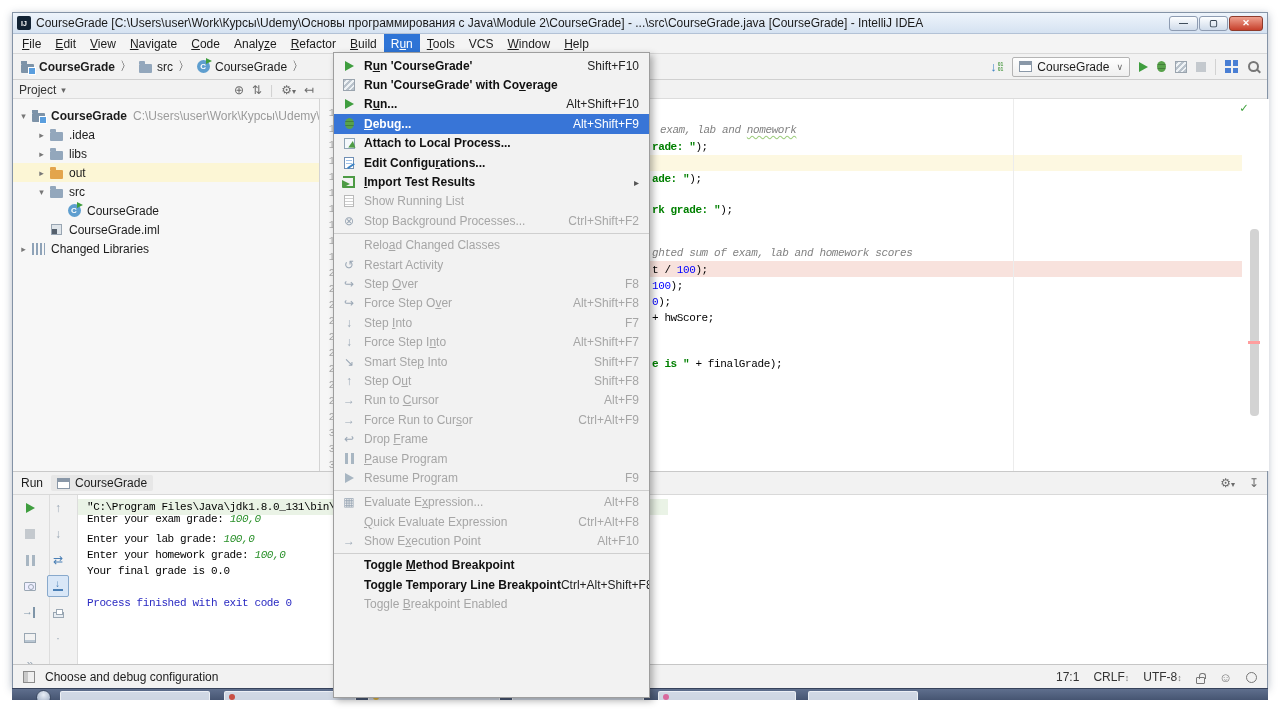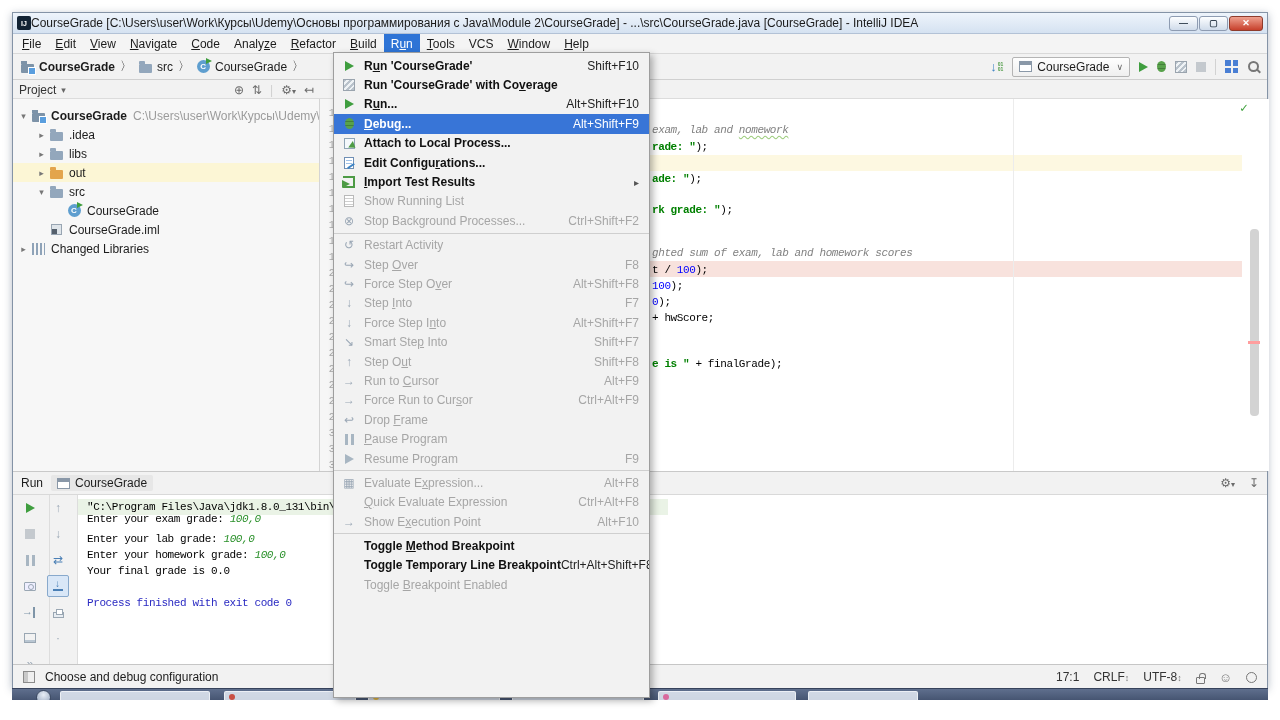--- a/index.html
+++ b/index.html
@@ -6,21 +6,21 @@
   html,body{width:1280px;height:720px;background:#fff;overflow:hidden;
     font-family:"Liberation Sans",sans-serif;-webkit-font-smoothing:antialiased}
   body{position:relative;font-size:12px;color:#1c1c1c}
 
   
   .win{position:absolute;left:12px;top:12px;width:1256px;height:676px;background:#f2f2f2;
     border:1px solid #8493a6;box-shadow:0 2px 8px rgba(40,60,90,.35)}
   .titlebar{position:absolute;left:0;top:0;width:100%;height:21px;
     background:linear-gradient(#eef4fb,#d5e2f1);border-bottom:1px solid #b3c2d6;
     display:flex;align-items:center;padding:0 4px;white-space:nowrap;overflow:hidden}
-  .title-text{font-size:12px;color:#1a1a1a;flex:1;overflow:hidden;text-overflow:ellipsis}
+  .title-text{margin-left:5px;font-size:12px;color:#1a1a1a;flex:1;overflow:hidden;text-overflow:ellipsis}
   .ide-logo{width:14px;height:14px;border-radius:2px;background:#123;display:inline-flex;
     align-items:center;justify-content:center;color:#fff;font-size:7px;font-weight:bold;flex:none}
   .wbtns{display:flex;gap:1px;flex:none}
   .wbtn{width:29px;height:15px;border:1px solid #8e9cb2;border-radius:3px;
     background:linear-gradient(#fdfeff,#cfdbea);display:flex;align-items:center;justify-content:center;
     font-size:9px;color:#33414f;font-weight:bold}
   .wbtn.close{background:linear-gradient(#efa18f,#c7402c);border-color:#8e3b2c;color:#fff;width:34px}
 
   
   .menubar{position:absolute;left:0;top:21px;width:100%;height:20px;background:#f4f4f4;
@@ -352,21 +352,21 @@
       <div class="eln" style="top: 263px;">26</div>
       <div class="eln" style="top: 279px;">27</div>
       <div class="eln" style="top: 295px;">28</div>
       <div class="eln" style="top: 311px;">29</div>
       <div class="eln" style="top: 327px;">30</div>
       <div class="eln" style="top: 343px;">31</div>
       <div class="eln" style="top: 359px;">32</div>
       <div class="eband" style="top: 56px; background: rgb(253, 248, 225);"></div>
       <div class="eband" style="top: 162px; background: rgb(248, 226, 221);"></div>
       <div class="eguide" style="left: 693px;"></div>
-      <div class="cline" style="left: 332px; top: 23px;"><span class="s-cmt">exam, lab and </span><span class="s-cmt-typo">nomework</span></div>
+      <div class="cline" style="left: 340px; top: 23px;"><span class="s-cmt">exam, lab and </span><span class="s-cmt-typo">nomework</span></div>
       <div class="cline" style="left: 332px; top: 40px;"><span class="s-str">rade: "</span><span class="s-pln">);</span></div>
       <div class="cline" style="left: 332px; top: 72px;"><span class="s-str">ade: "</span><span class="s-pln">);</span></div>
       <div class="cline" style="left: 332px; top: 103px;"><span class="s-str">rk grade: "</span><span class="s-pln">);</span></div>
       <div class="cline" style="left: 332px; top: 146px;"><span class="s-cmt">ghted sum of exam, lab and homework scores</span></div>
       <div class="cline" style="left: 332px; top: 163px;"><span class="s-pln">t / </span><span class="s-num">100</span><span class="s-pln">);</span></div>
       <div class="cline" style="left: 332px; top: 179px;"><span class="s-num">100</span><span class="s-pln">);</span></div>
       <div class="cline" style="left: 332px; top: 195px;"><span class="s-num">0</span><span class="s-pln">);</span></div>
       <div class="cline" style="left: 332px; top: 211px;"><span class="s-pln">+ hwScore;</span></div>
       <div class="cline" style="left: 332px; top: 257px;"><span class="s-str">e is " </span><span class="s-pln">+ finalGrade);</span></div>
       <div class="escroll" style="left: 930px; top: 130px; height: 187px;"></div>
@@ -527,20 +527,24 @@
     </div>
     <div class="mi dis">
       <span class="mic">
         <span class="g">⊗</span>
       </span>
       <span class="lab">Stop Background Processes...</span>
       <span class="sc">Ctrl+Shift+F2</span>
     </div>
     <div class="msep"></div>
     <div class="mi dis">
+      <span class="mic"></span>
+      <span class="lab">Relo<u>a</u>d Changed Classes</span>
+    </div>
+    <div class="mi dis">
       <span class="mic">
         <span class="g">↺</span>
       </span>
       <span class="lab">Restart Activity</span>
     </div>
     <div class="mi dis">
       <span class="mic">
         <span class="g">↪</span>
       </span>
       <span class="lab">Step <u>O</u>ver</span>

